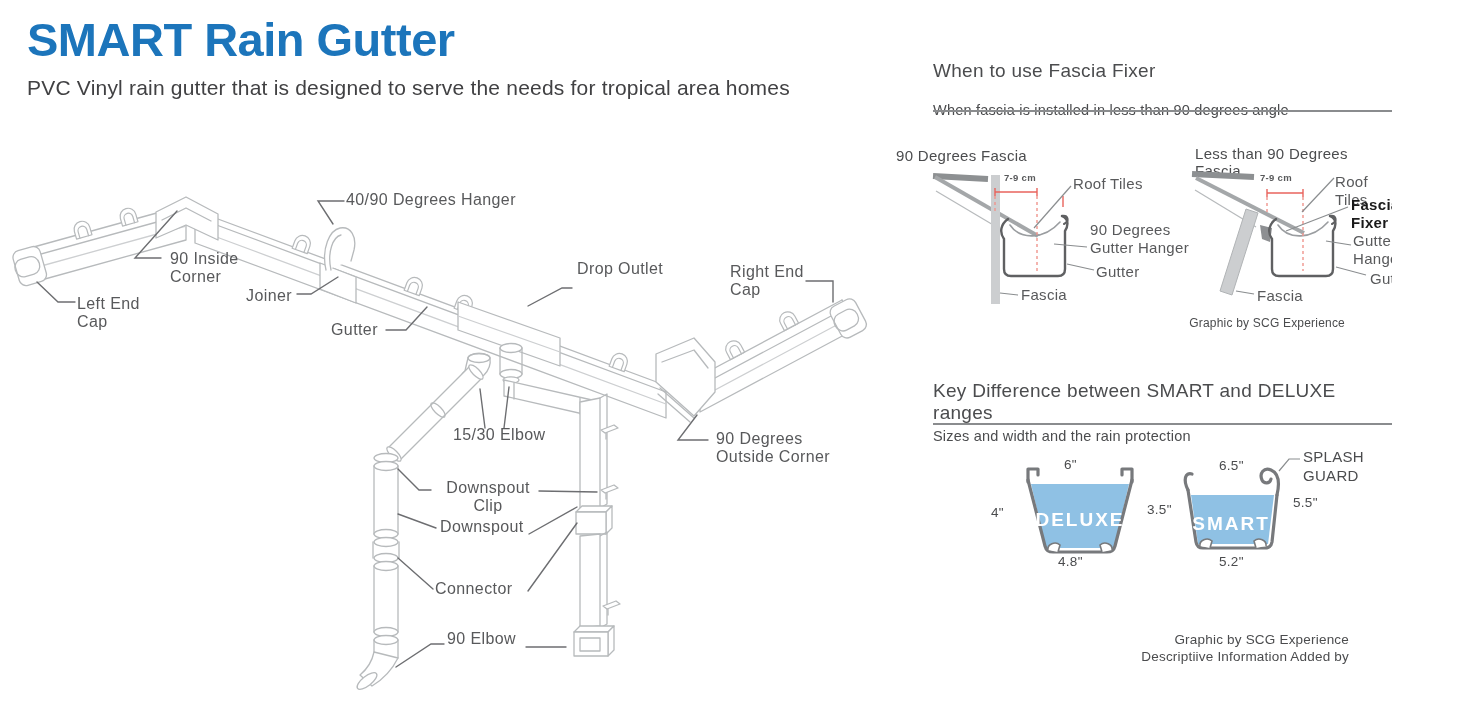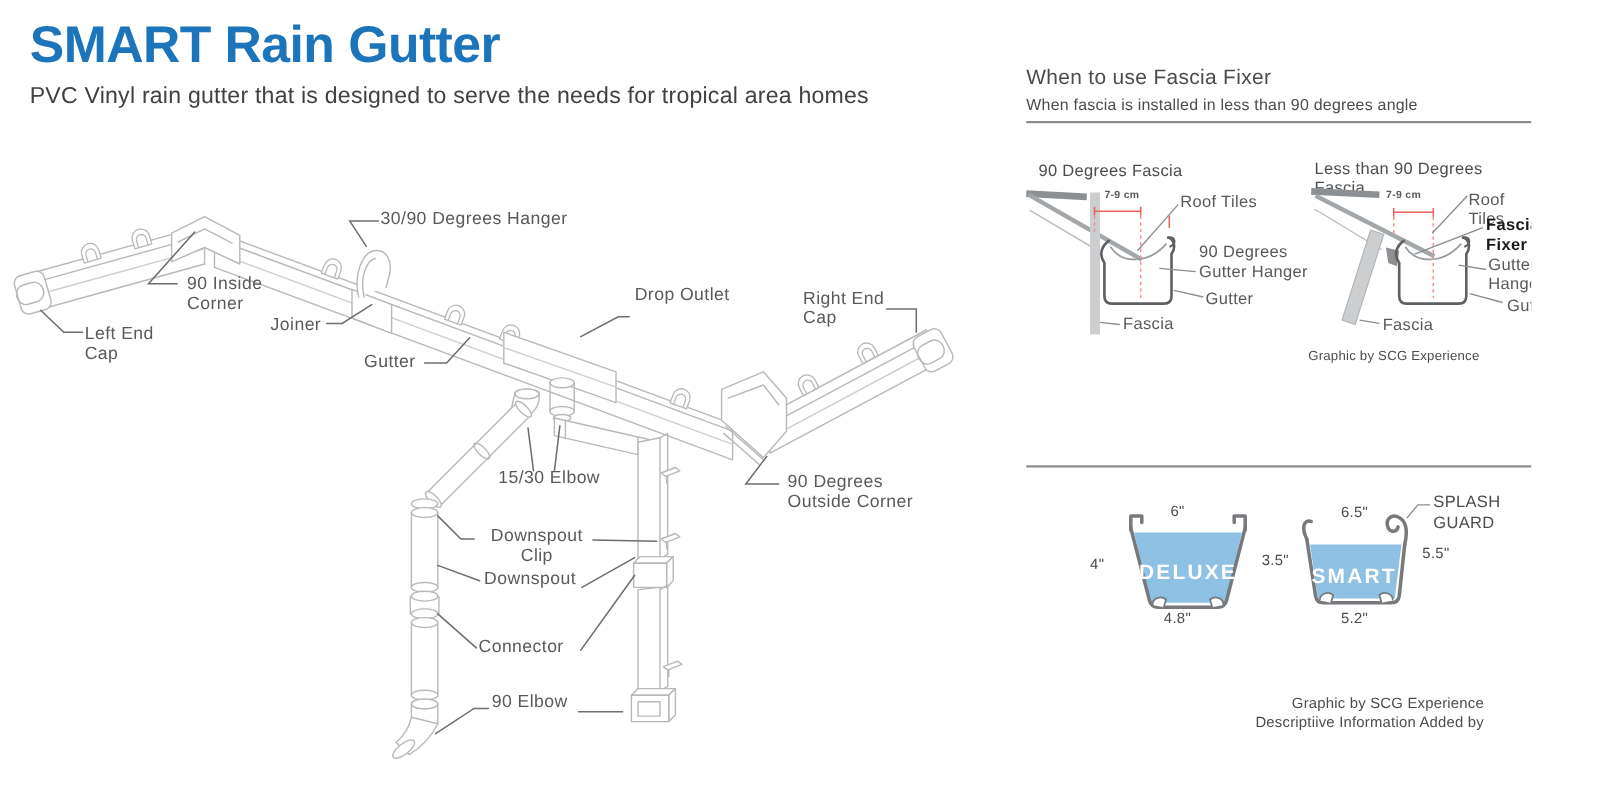--- a/index.html
+++ b/index.html
@@ -165,46 +165,46 @@
       <polyline points="539,361 597,362"></polyline>
       <polyline points="436,398 398,384"></polyline>
       <polyline points="529,404 577,377"></polyline>
       <polyline points="433,459 398,428"></polyline>
       <polyline points="528,461 577,393"></polyline>
       <polyline points="444,514 431,514 396,537"></polyline>
       <polyline points="526,517 566,517"></polyline>
     </g>
   </svg>
 
-  <div class="dlabel" style="left:346px;top:191px;">30/90 Degrees Hanger</div>
+  <div class="dlabel" style="left:346px;top:191px;">40/90 Degrees Hanger</div>
   <div class="dlabel" style="left:170px;top:250px;">90 Inside
 Corner</div>
   <div class="dlabel" style="left:246px;top:287px;">Joiner</div>
   <div class="dlabel" style="left:77px;top:295px;">Left End
 Cap</div>
   <div class="dlabel" style="left:331px;top:321px;">Gutter</div>
   <div class="dlabel" style="left:577px;top:260px;">Drop Outlet</div>
   <div class="dlabel" style="left:730px;top:263px;">Right End
 Cap</div>
   <div class="dlabel" style="left:453px;top:426px;">15/30 Elbow</div>
   <div class="dlabel" style="left:716px;top:430px;">90 Degrees
 Outside Corner</div>
   <div class="dlabel center" style="left:442px;top:479px;width:92px;">Downspout
 Clip</div>
   <div class="dlabel" style="left:440px;top:518px;">Downspout</div>
   <div class="dlabel" style="left:435px;top:580px;">Connector</div>
   <div class="dlabel" style="left:447px;top:630px;">90 Elbow</div>
 
   <div class="abs" style="left:933px;top:60px;">
     <h2 class="panel-title">When to use Fascia Fixer</h2>
-    <p class="panel-sub" style="margin-top:6px;">When fascia is installed in less than 90 degrees angle</p>
+    <p class="panel-sub" style="margin-top:20px;">When fascia is installed in less than 90 degrees angle</p>
   </div>
   <div class="rule" style="left:933px;top:110px;width:464px;"></div>
 
-  <div class="sub-heading" style="left:944px;top:147px;">90 Degrees Fascia</div>
+  <div class="sub-heading" style="left:896px;top:147px;">90 Degrees Fascia</div>
   <div class="sub-heading" style="left:1195px;top:145px;">Less than 90 Degrees Fascia</div>
 
   <svg class="abs" style="left:930px;top:165px;" width="280" height="155" viewBox="0 0 280 155">
     <line x1="3" y1="11" x2="58" y2="14" stroke="#8d9092" stroke-width="6"></line>
     <line x1="5" y1="12" x2="108" y2="71" stroke="#a4a7a9" stroke-width="4"></line>
     <line x1="6" y1="26" x2="70" y2="64" stroke="#b7babc" stroke-width="1.2"></line>
     <rect x="61" y="10" width="9" height="129" fill="#ccced0"></rect>
     <g stroke="#5f6062" stroke-width="2.4" fill="none" stroke-linecap="round">
       <path d="M78,54 C71,59 69,67 74,74 L74,104 Q74,111 81,111 L128,111 Q135,111 135,104 L135,66 C139,60 138,53 132,51"></path>
       <path d="M132,51 c6,-1 8,5 2,8" stroke-width="2"></path>
@@ -261,20 +261,24 @@
   <div class="dim" style="left:1260px;top:172px;">7-9 cm</div>
   <div class="flabel" style="left:1335px;top:173px;">Roof Tiles</div>
   <div class="flabel bold" style="left:1351px;top:196px;">Fascia
 Fixer</div>
   <div class="flabel" style="left:1353px;top:232px;">Gutter
 Hanger</div>
   <div class="flabel" style="left:1370px;top:270px;">Gutter</div>
   <div class="flabel" style="left:1257px;top:287px;">Fascia</div>
   <div class="credit-sm" style="right:47px;top:316px;">Graphic by SCG Experience</div>
 
+  <div class="abs" style="left:933px;top:380px;">
+    <h2 class="panel-title">Key Difference between SMART and DELUXE ranges</h2>
+    <p class="panel-sub" style="margin-top:4px;">Sizes and width and the rain protection</p>
+  </div>
   <div class="rule" style="left:933px;top:423px;width:464px;"></div>
 
   <svg class="abs" style="left:1000px;top:452px;" width="160" height="115" viewBox="0 0 160 115">
     <polygon points="31,32 129,32 114,96 46,96" fill="#8fc1e4"></polygon>
     <g stroke="#77797c" stroke-width="3.2" fill="none" stroke-linecap="round" stroke-linejoin="round">
       <path d="M28,30 L28,17 L38,17 L38,23"></path>
       <path d="M132,30 L132,17 L122,17 L122,23"></path>
       <path d="M28,28 L45,94 Q46.5,100 53,100 L107,100 Q113.5,100 115,94 L132,28"></path>
     </g>
     <path d="M48,98 a7,6 0 0 1 12,-5 l-2,7" fill="#ffffff" stroke="#77797c" stroke-width="1.6"></path>

